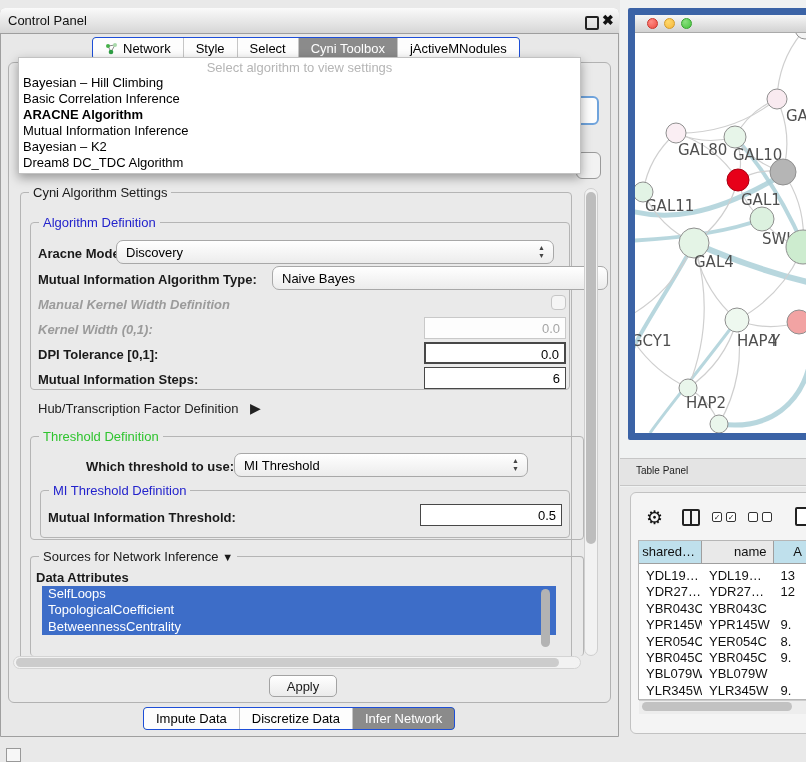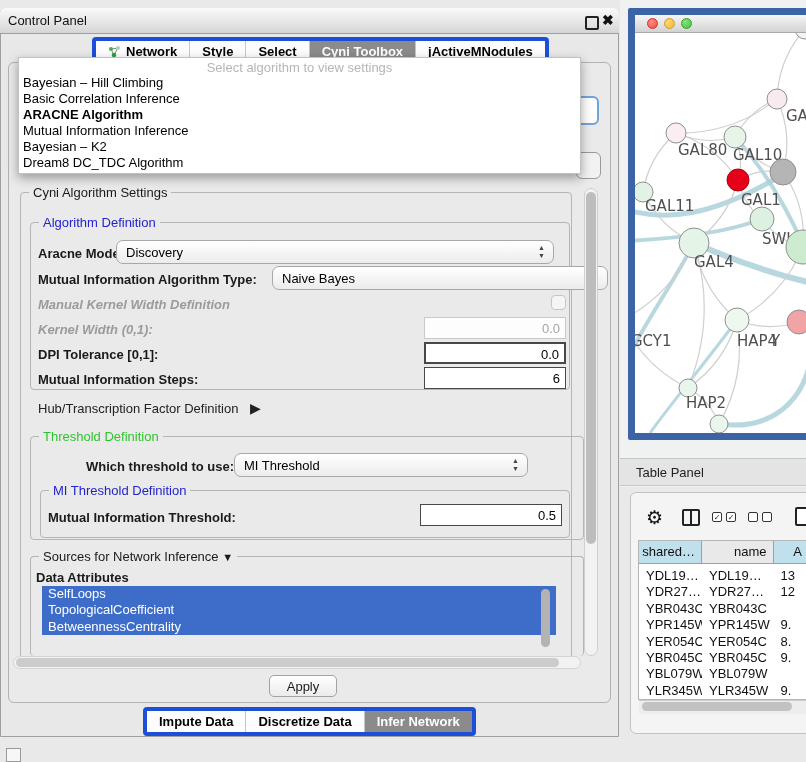--- a/index.html
+++ b/index.html
@@ -8,21 +8,21 @@
   .abs{position:absolute;}
   
   #cp-window{left:0;top:8px;width:619px;height:729px;background:#e8e8e8;
              border:1px solid #9f9f9f;border-bottom:1px solid #9f9f9f;border-radius:5px 5px 0 0;box-sizing:border-box;}
   #cp-titlebar{left:0;top:8px;width:619px;height:26px;box-sizing:border-box;
                background:linear-gradient(#fafafa,#d6d6d6);border-bottom:1px solid #9e9e9e;border-radius:5px 5px 0 0;}
   #cp-title{left:8px;top:13px;font-size:13px;color:#111;}
   .float-icon{left:585px;top:16px;width:10px;height:10px;border:2px solid #222;border-radius:2px;}
   .close-icon{left:602px;top:12px;font-size:14px;font-weight:bold;color:#111;}
   
-  .tabgroup{display:flex;height:21px;border:4px solid #1d4ed8;border-radius:4px;overflow:hidden;background:#0c4a6e;font-weight:bold;}
+  .tabgroup{display:flex;height:21px;border:1px solid #1d4ed8;border-radius:4px;overflow:hidden;background:#0c4a6e;}
   .tab{display:flex;align-items:center;justify-content:center;padding:0 12px;font-size:13px;color:#000;
        border-left:1px solid #c6c6c6;white-space:nowrap;background:#fdfdfd;}
   .tab:first-child{border-left:none;}
   .tab.selected{background:#8b8b8b;color:#fff;}
   #top-tabs{left:92px;top:37px;}
   #bottom-tabs{left:143px;top:707px;}
   .net-ico{width:13px;height:12px;margin-right:5px;}
   
   #big-panel{left:8px;top:62px;width:603px;height:641px;background:#eaeaea;border:1px solid #b2b2b2;border-radius:6px;box-sizing:border-box;}
   
@@ -68,21 +68,21 @@
   
   #right-bg{left:620px;top:0;width:186px;height:762px;background:#f0f2f2;}
   #right-lower-bg{left:620px;top:487px;width:186px;height:275px;background:#e9e9e9;}
   #net-frame{left:628px;top:8px;width:190px;height:432px;background:#3b63a6;border-radius:2px;}
   #net-window{left:635px;top:15px;width:171px;height:418px;background:#fff;}
   #net-titlebar{left:635px;top:15px;width:171px;height:18px;background:linear-gradient(#f6f6f6,#d2d2d2);border-bottom:1px solid #aaa;box-sizing:border-box;}
   .tl{position:absolute;width:11px;height:11px;border-radius:50%;top:18px;box-sizing:border-box;}
   #net-canvas{left:635px;top:33px;width:171px;height:400px;overflow:hidden;background:#fff;}
   
   #tp-titlebar{left:620px;top:458px;width:186px;height:28px;background:#e4e4e4;border-top:1px solid #c6c6c6;border-bottom:1px solid #c6c6c6;box-sizing:border-box;}
-  #tp-title{left:636px;top:465px;font-size:13px;color:#222;}
+  #tp-title{left:636px;top:465px;font-size:10px;color:#222;}
   #tp-panel{left:630px;top:492px;width:190px;height:242px;background:#f4f4f4;border:1px solid #c2c2c2;border-radius:6px;box-sizing:border-box;}
   .gear-icon{left:646px;top:506px;font-size:19px;color:#111;}
   .split-icon{left:682px;top:509px;width:18px;height:17px;border:2px solid #222;border-radius:2px;box-sizing:border-box;}
   .split-icon div{width:2px;height:100%;background:#222;margin-left:6px;}
   .cb{position:absolute;width:10px;height:10px;border:1.5px solid #333;border-radius:2px;font-size:8px;line-height:9px;text-align:center;color:#222;box-sizing:border-box;background:#fff;}
   .page-icon{left:795px;top:507px;width:16px;height:19px;border:2px solid #222;border-radius:2px;box-sizing:border-box;background:#fff;}
   #tbl{left:638px;top:540px;width:172px;height:160px;background:#fff;border:1px solid #b6b6b6;box-sizing:border-box;overflow:hidden;}
   .th-row{display:flex;height:22px;border-bottom:1px solid #9f9f9f;}
   .th{box-sizing:border-box;border-right:1px solid #9f9f9f;text-align:right;padding:3px 6px 0 0;font-size:13px;color:#111;}
   .tr{display:flex;height:16.4px;}

